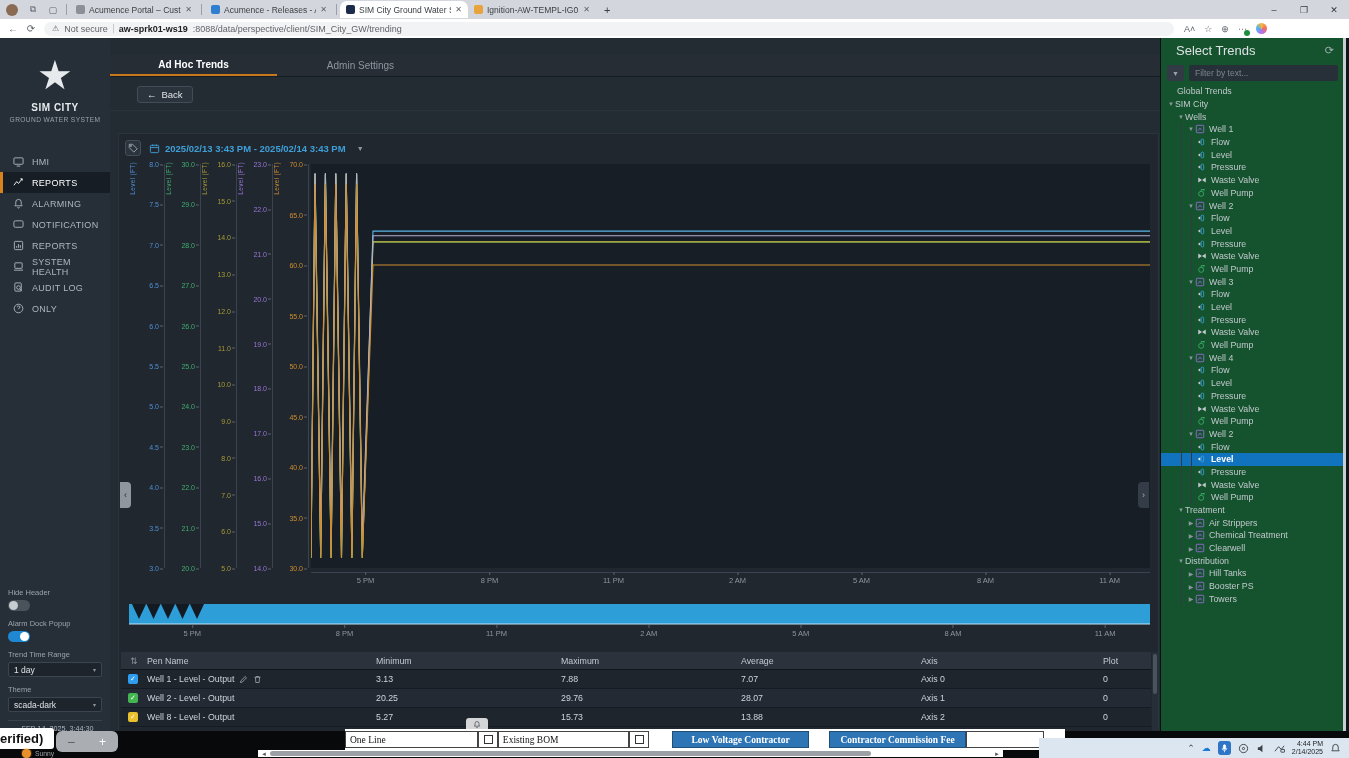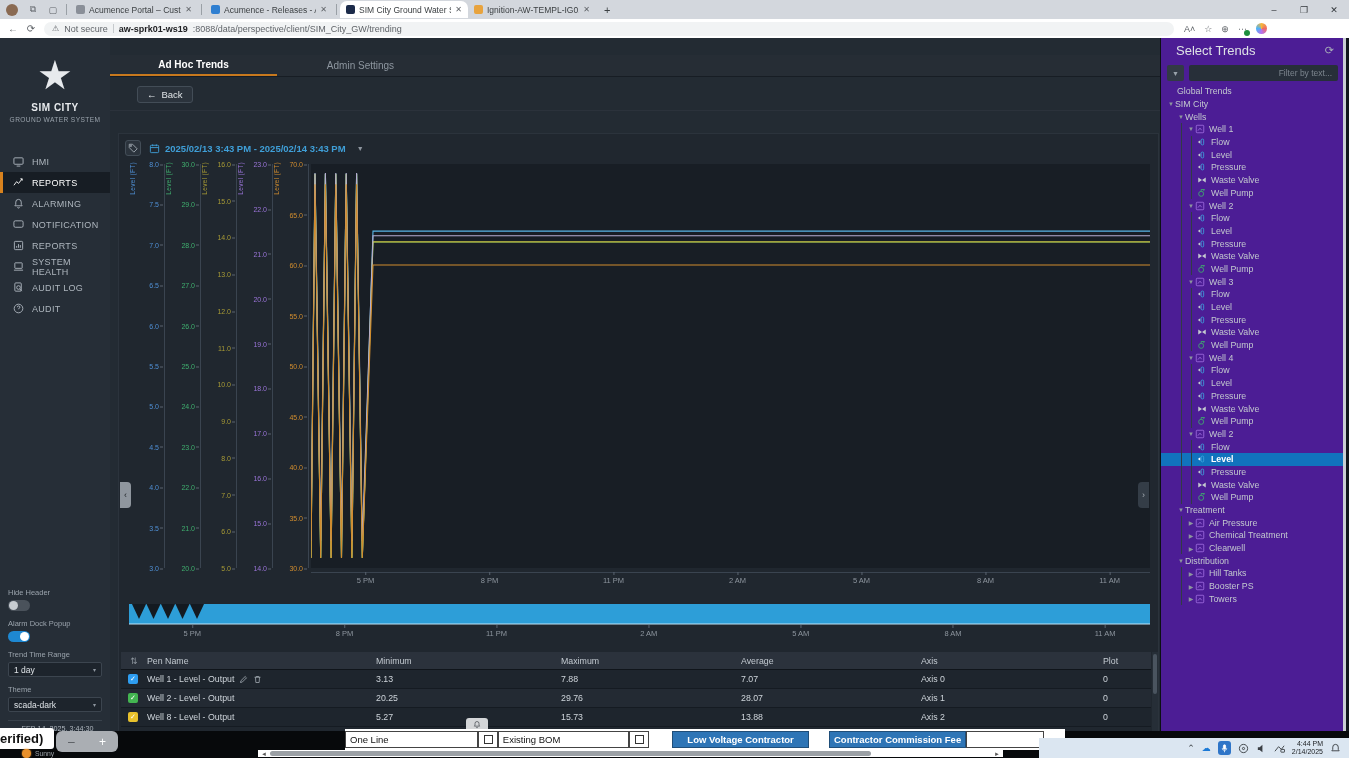--- a/index.html
+++ b/index.html
@@ -123,28 +123,28 @@
   .trow.head { height:18px; background:#2b323c; color:#c3cad1; border-bottom:1px solid #10151b; }
   .trow.a { background:#1e252d; } .trow.b { background:#232a33; }
   .cbx { width:10px; height:10px; border-radius:2px; margin-left:7px; display:flex;
          align-items:center; justify-content:center; color:#fff; font-size:7px; }
   .pencell { display:flex; align-items:center; gap:5px; }
   .pencell svg { width:9px; height:9px; color:#aab2ba; }
   #tscroll { position:absolute; right:0; top:518px; bottom:0; width:6px; background:#262e37; }
   #tscroll .thumb { position:absolute; top:2px; left:1px; width:4px; height:40px; border-radius:2px; background:#4a545f; }
 
   
-  #rpanel { position:absolute; left:1160px; top:0; width:186px; height:100%; background:#4c1d95; border-left:1px solid #0c1014; }
+  #rpanel { position:absolute; left:1160px; top:0; width:186px; height:100%; background:#14532d; border-left:1px solid #0c1014; }
   #rp-head { height:25px; display:flex; align-items:center; padding:0 12px 0 15px; color:#dde1e5; font-size:13px; }
   #rp-head .refresh { margin-left:auto; color:#aab2ba; font-size:11px; }
   #rp-filter { display:flex; align-items:center; gap:5px; padding:2px 8px 4px 6px; }
   #rp-filter .dd { width:17px; height:16px; background:#323a45; border-radius:2px; color:#9aa3ac;
                    font-size:7px; display:flex; align-items:center; justify-content:center; }
   #rp-filter input { flex:1; height:16px; background:#272f39; border:none; border-radius:2px;
-                     color:#cfd5db; font-size:8.5px; padding:0 6px; outline:none;text-align:right; }
+                     color:#cfd5db; font-size:8.5px; padding:0 6px; outline:none; }
   #rp-filter input::placeholder { color:#7c858e; }
   #tree { position:relative; font-size:8.8px; color:#c3c9cf; }
   .tnode { position:relative; height:12.7px; display:flex; align-items:center; }
   .tnode .arr { width:8px; font-size:6px; color:#8d959e; text-align:center; flex:0 0 8px; }
   .tnode .ticon { width:10px; height:10px; margin-right:4px; flex:0 0 10px; }
   .tnode.selected { background:#1173bd; color:#fff; font-weight:bold; }
   .guide { position:absolute; top:0; bottom:0; width:1px; background:#323b45; }
 
   
   #bottom { position:absolute; left:0; bottom:0; width:1349px; height:30px; }
@@ -156,21 +156,21 @@
               color:#111; font-weight:bold; font-size:13px; display:flex; align-items:center; border-radius:0 3px 3px 0; }
   #weather { position:absolute; left:22px; bottom:0px; display:flex; align-items:center; gap:4px; }
   #weather .sun { width:9px; height:9px; border-radius:50%; background:#e8902c; box-shadow:0 0 2px #e8902c; }
   #weather .wt { font-size:6.8px; color:#9aa0a6; }
   #zoombox { position:absolute; left:56px; bottom:6px; width:62px; height:21px; background:#aaaeb3;
              border-radius:6px; display:flex; align-items:center; justify-content:space-around;
              font-size:12px; color:#55595e; }
   #zoombox .plus { color:#fff; }
   #excel { position:absolute; left:345px; bottom:8px; width:720px; height:21px; background:#fff;
            display:flex; align-items:center; font-size:9.5px; color:#111; }
-  .xcell { height:17px; display:flex; align-items:center; padding:0 4px; border:1px solid #444; background:#fff; }
+  .xcell { height:17px; display:flex; align-items:center; padding:0 4px; border:1px solid #444; background:#fff;font-family:Liberation Serif, serif; }
   .xcell.w1 { width:150px; } .xcell.w2 { width:148px; }
   .xchk { width:22px; height:17px; border:1px solid #444; display:flex; align-items:center; justify-content:center; }
   .xchk::after { content:""; width:7px; height:7px; border:1px solid #333; }
   .xcell.sel { background:#2e75b6; color:#fff; font-weight:bold; justify-content:center; border:1px solid #1f4e79; width:155px; }
   .xgap1 { width:26px; } .xgap2 { width:22px; }
   .xempty { width:88px; height:17px; border:1px solid #444; background:#fff; }
   .xdd { margin-left:14px; font-size:7px; color:#555; }
   #xscroll { position:absolute; left:258px; bottom:1px; width:745px; height:7px; background:#fff;
              display:flex; align-items:center; }
   #xscroll .xa { font-size:6px; color:#555; width:12px; text-align:center; }
@@ -302,21 +302,21 @@
             <path d="M7.5 7.5L9.5 10"></path>
           </svg>
           <span>AUDIT LOG</span>
         </div>
         <div class="nav-item">
           <svg viewBox="0 0 12 12" fill="none" stroke="currentColor" stroke-width="1" style="width:11px;height:11px">
             <circle cx="6" cy="6" r="4.7"></circle>
             <path d="M4.7 4.6A1.4 1.4 0 1 1 6.2 6c-.3.2-.4.4-.4.8"></path>
             <path d="M6 9h.1"></path>
           </svg>
-          <span>AUDIT</span>
+          <span>ONLY</span>
         </div>
       </div>
     <div id="side-bottom">
       <div>Hide Header</div>
       <div class="toggle">
           <div class="knob"></div>
         </div>
       <div>Alarm Dock Popup</div>
       <div class="toggle on">
           <div class="knob"></div>
@@ -885,21 +885,21 @@
           <span>Treatment</span>
         </div>
         <div class="tnode">
           <div class="guide" style="left:20px"></div>
           <span style="width:26px;flex:0 0 26px"></span>
           <span class="arr">▶</span>
           <span class="ticon"><svg viewBox="0 0 12 12" fill="none" stroke="#a06ee0" stroke-width="1" style="width:10px;height:10px">
               <rect x="1.5" y="1.5" width="9" height="9" rx="1"></rect>
               <path d="M3.5 8l2.5-3 2 2.5"></path>
             </svg></span>
-          <span>Air Pressure</span>
+          <span>Air Strippers</span>
         </div>
         <div class="tnode">
           <div class="guide" style="left:20px"></div>
           <span style="width:26px;flex:0 0 26px"></span>
           <span class="arr">▶</span>
           <span class="ticon"><svg viewBox="0 0 12 12" fill="none" stroke="#a06ee0" stroke-width="1" style="width:10px;height:10px">
               <rect x="1.5" y="1.5" width="9" height="9" rx="1"></rect>
               <path d="M3.5 8l2.5-3 2 2.5"></path>
             </svg></span>
           <span>Chemical Treatment</span>

